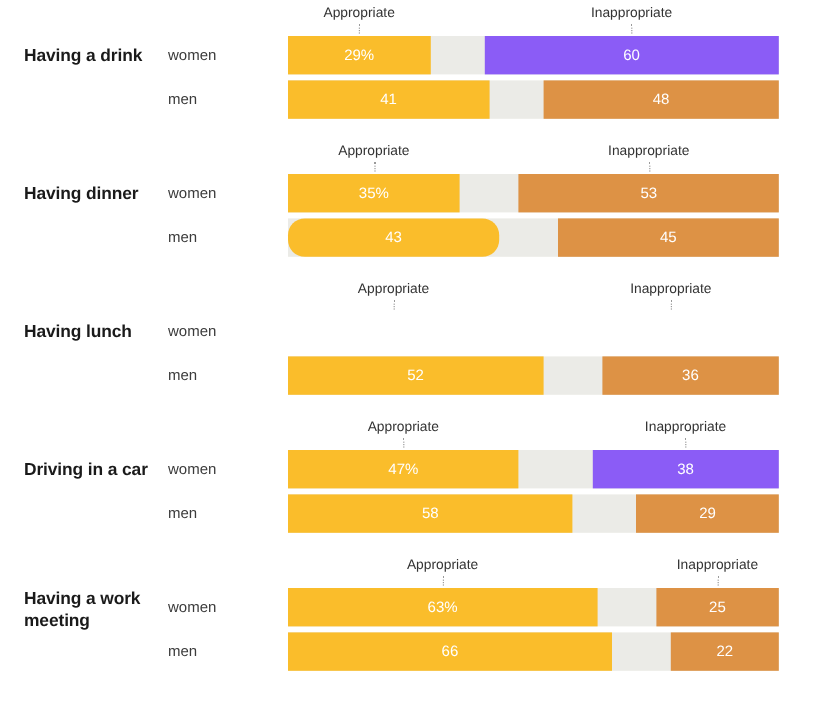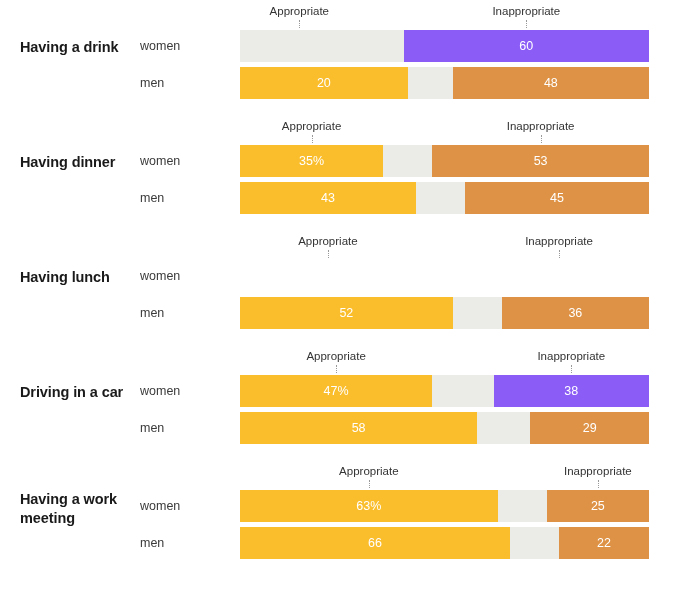--- a/index.html
+++ b/index.html
@@ -112,48 +112,49 @@
 <div id="chart-root">
     <div class="group">
       <div class="cat-label">Having a drink</div>
       <div class="col-head" style="left: 299.305px;">Appropriate</div>
       <div class="tick" style="left: 299.305px;"></div>
       <div class="col-head" style="left: 526.3px;">Inappropriate</div>
       <div class="tick" style="left: 526.3px;"></div>
       <div class="row r1">
         <div class="series-label">women</div>
         <div class="bar-track">
+          <div class="seg appropriate" style="width: 118.61px; background: rgb(250, 189, 43);"><span class="seg-value">29%</span></div>
           <div class="seg inappropriate" style="width: 245.4px; background: #8b5cf6;"><span class="seg-value">60</span></div>
         </div>
       </div>
       <div class="row r2">
         <div class="series-label">men</div>
         <div class="bar-track">
-          <div class="seg appropriate" style="width: 167.69px; background: rgb(250, 189, 43);"><span class="seg-value">20</span></div>
+          <div class="seg appropriate" style="width: 167.69px; background: rgb(250, 189, 43);"><span class="seg-value">41</span></div>
           <div class="seg inappropriate" style="width: 196.32px; background: rgb(221, 146, 69);"><span class="seg-value">48</span></div>
         </div>
       </div>
     </div>
     <div class="group">
       <div class="cat-label">Having dinner</div>
       <div class="col-head" style="left: 311.575px;">Appropriate</div>
       <div class="tick" style="left: 311.575px;"></div>
       <div class="col-head" style="left: 540.615px;">Inappropriate</div>
       <div class="tick" style="left: 540.615px;"></div>
       <div class="row r1">
         <div class="series-label">women</div>
         <div class="bar-track">
           <div class="seg appropriate" style="width: 143.15px; background: rgb(250, 189, 43);"><span class="seg-value">35%</span></div>
           <div class="seg inappropriate" style="width: 216.77px; background: rgb(221, 146, 69);"><span class="seg-value">53</span></div>
         </div>
       </div>
       <div class="row r2">
         <div class="series-label">men</div>
         <div class="bar-track">
-          <div class="seg appropriate" style="width: 175.87px; background: rgb(250, 189, 43);"><span class="seg-value">43</span></div>
+          <div class="seg appropriate" style="width: 175.87px; background: rgb(250, 189, 43); border-radius: 14px;"><span class="seg-value">43</span></div>
           <div class="seg inappropriate" style="width: 184.05px; background: rgb(221, 146, 69);"><span class="seg-value">45</span></div>
         </div>
       </div>
     </div>
     <div class="group">
       <div class="cat-label">Having lunch</div>
       <div class="col-head" style="left: 327.935px;">Appropriate</div>
       <div class="tick" style="left: 327.935px;"></div>
       <div class="col-head" style="left: 559.02px;">Inappropriate</div>
       <div class="tick" style="left: 559.02px;"></div>

